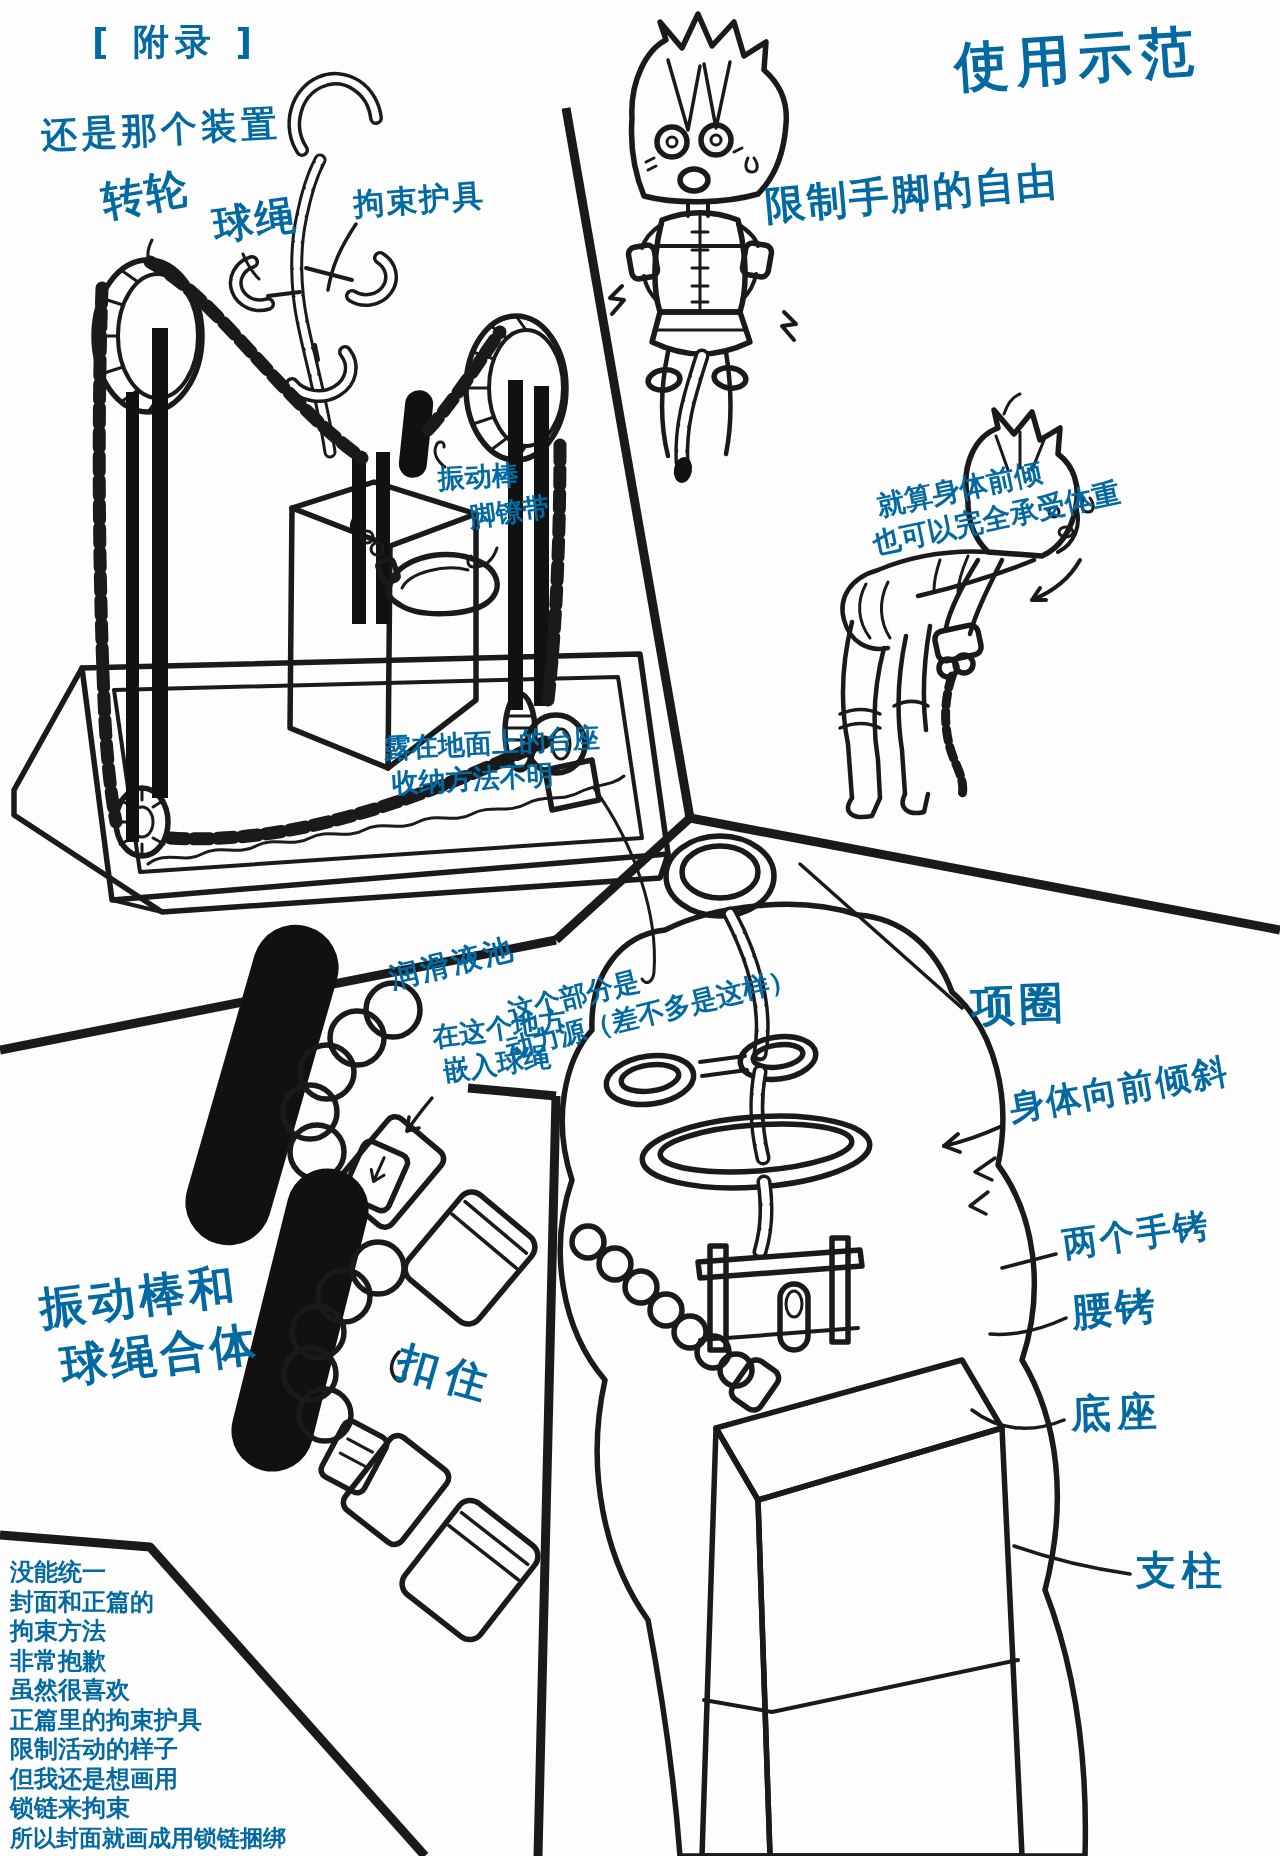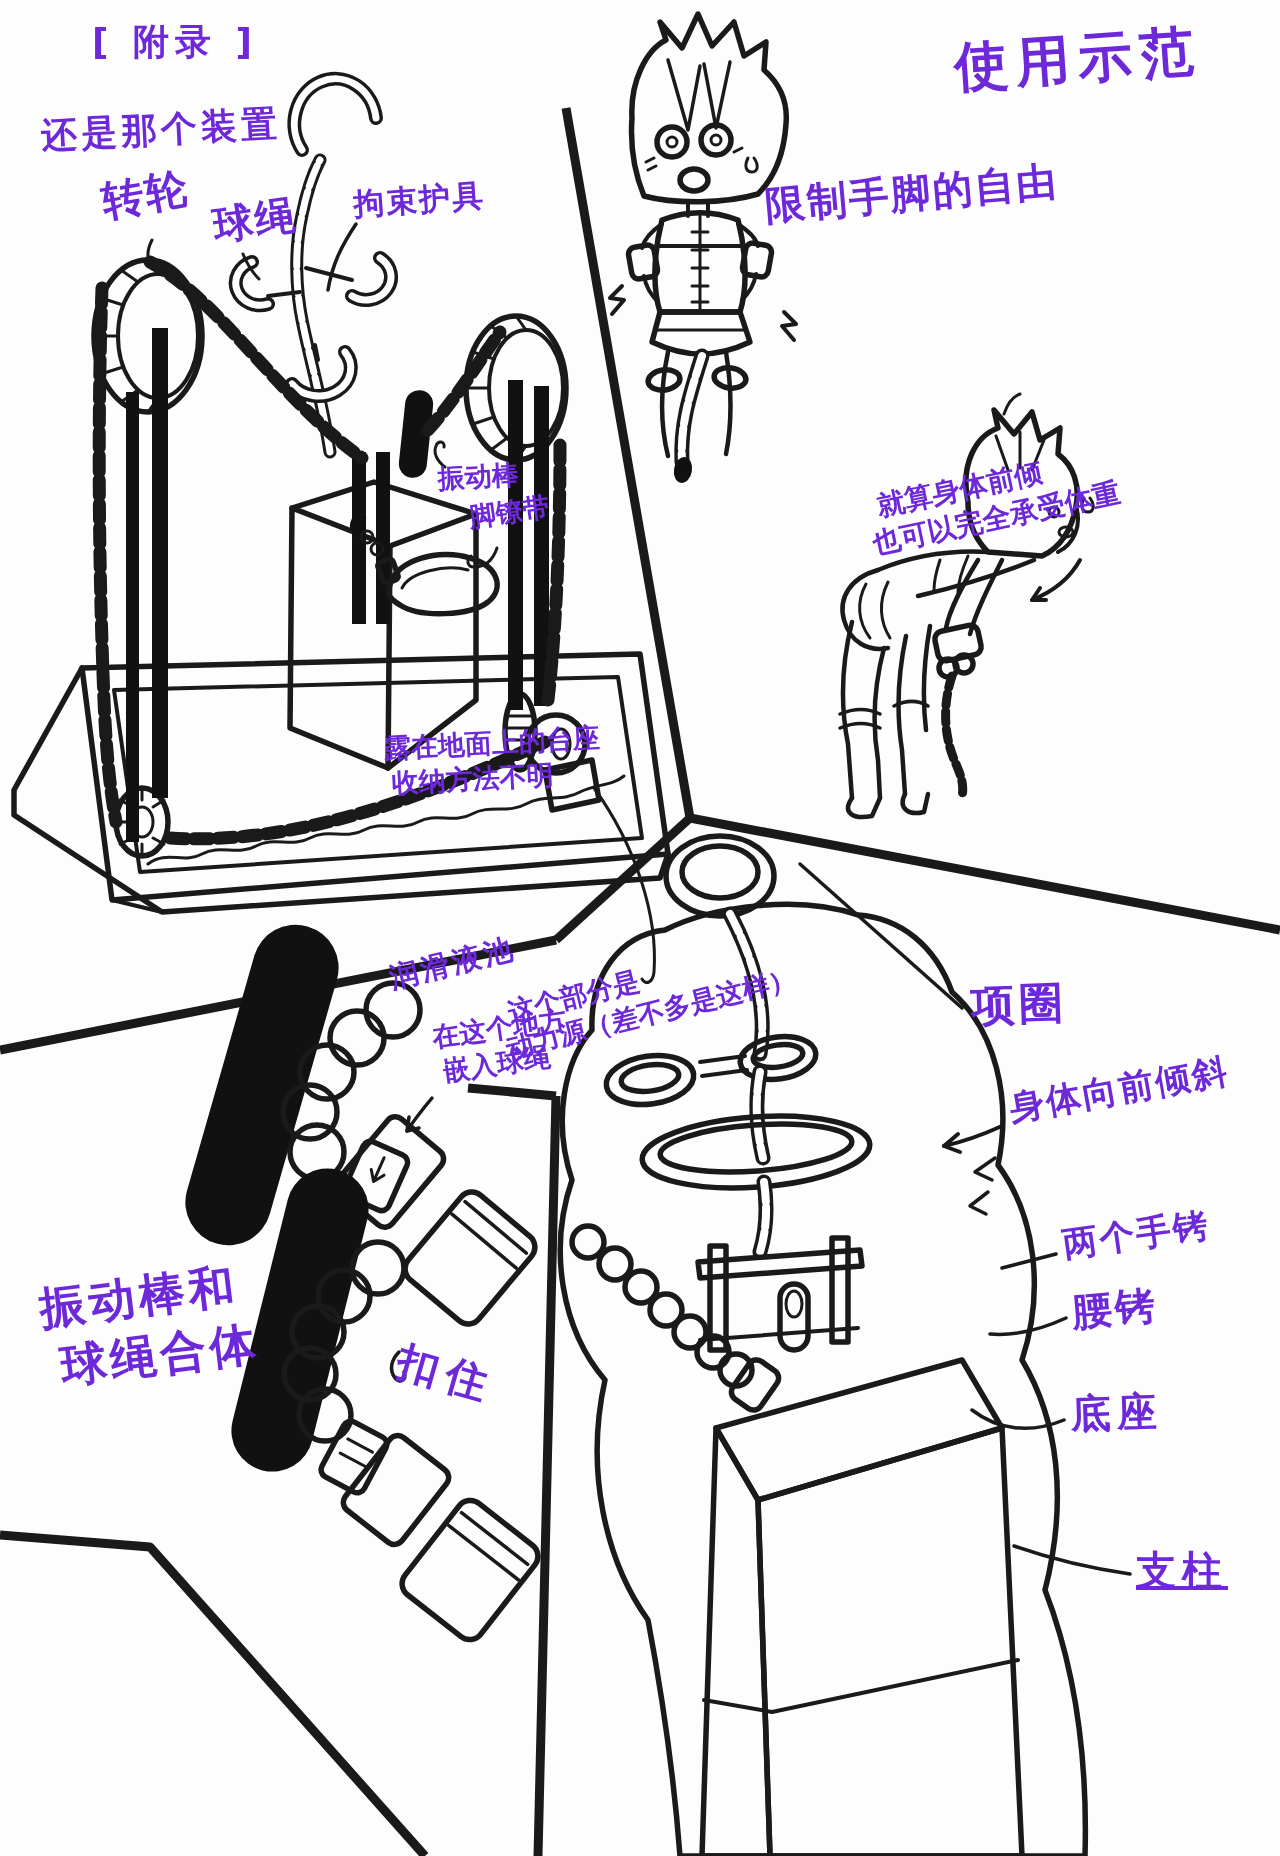--- a/index.html
+++ b/index.html
@@ -1,17 +1,17 @@
 <!DOCTYPE html>
 <html><head>
 <meta charset="utf-8">
 <style>
   html,body{margin:0;padding:0;background:#888;}
   .page{position:relative;width:1280px;height:1856px;background:#fdfdfd;overflow:hidden;
-        font-family:"DejaVu Sans",sans-serif;color:#6d28d9;}
+        font-family:"DejaVu Sans",sans-serif;color:#0369a1;}
   .art{position:absolute;left:0;top:0;}
   .art path,.art ellipse,.art circle,.art rect,.art line,.art polyline{
       fill:none;stroke:#1a1a1a;stroke-width:5.5;stroke-linecap:round;stroke-linejoin:round;}
   .borders path{stroke-width:9;stroke-linecap:butt;}
   .w3{stroke-width:3 !important}.w35{stroke-width:3.5 !important}
   .w4{stroke-width:4 !important}.w45{stroke-width:4.5 !important}
   .chain{stroke-width:13 !important;stroke-dasharray:16 8;}
   .chain2{stroke-width:9 !important;stroke-dasharray:12 6;}
   .ropeB{stroke-width:15 !important}
   .ropeW{stroke:#fff !important;stroke-width:8 !important;stroke-dasharray:20 5;stroke-linecap:butt;}
@@ -288,26 +288,38 @@
 <div class="lbl" style="left:862px;top:492px;font-size:28px;transform:rotate(-12deg);">
   <div style="margin-left:12px;">就算身体前倾</div>
   <div>也可以完全承受体重</div>
 </div>
 
 <div class="lbl" style="left:970px;top:980px;font-size:44px;letter-spacing:4px;transform:rotate(-2deg);">项圈</div>
 <div class="lbl" style="left:1006px;top:1088px;font-size:35px;letter-spacing:2px;transform:rotate(-10deg);">身体向前倾斜</div>
 <div class="lbl" style="left:1060px;top:1224px;font-size:35px;letter-spacing:2px;transform:rotate(-8deg);">两个手铐</div>
 <div class="lbl" style="left:1070px;top:1288px;font-size:40px;letter-spacing:3px;transform:rotate(-5deg);">腰铐</div>
 <div class="lbl" style="left:1070px;top:1390px;font-size:40px;letter-spacing:6px;transform:rotate(-2deg);">底座</div>
-<div class="lbl" style="left:1136px;top:1546px;font-size:40px;letter-spacing:6px;text-decoration:underline;">支柱</div>
+<div class="lbl" style="left:1136px;top:1546px;font-size:40px;letter-spacing:6px;">支柱</div>
 
 <div class="lbl" style="left:36px;top:1280px;font-size:46px;letter-spacing:4px;transform:rotate(-7deg);">
   <div>振动棒和</div>
   <div style="margin-left:14px;">球绳合体</div>
 </div>
 <div class="lbl" style="left:430px;top:1020px;font-size:27px;transform:rotate(-8deg);">
   <div>在这个地方</div>
   <div style="margin-left:6px;">嵌入球绳</div>
 </div>
 <div class="lbl" style="left:405px;top:1336px;font-size:42px;letter-spacing:8px;transform:rotate(16deg);">扣住</div>
 
+<div class="lbl" style="left:10px;top:1558px;font-size:24px;font-weight:700;">
+  <div style="line-height:29.5px;">没能统一</div>
+  <div style="line-height:29.5px;">封面和正篇的</div>
+  <div style="line-height:29.5px;">拘束方法</div>
+  <div style="line-height:29.5px;">非常抱歉</div>
+  <div style="line-height:29.5px;">虽然很喜欢</div>
+  <div style="line-height:29.5px;">正篇里的拘束护具</div>
+  <div style="line-height:29.5px;">限制活动的样子</div>
+  <div style="line-height:29.5px;">但我还是想画用</div>
+  <div style="line-height:29.5px;">锁链来拘束</div>
+  <div style="line-height:29.5px;font-size:23px;">所以封面就画成用锁链捆绑</div>
+</div>
 
 </div>
 
 </body></html>

